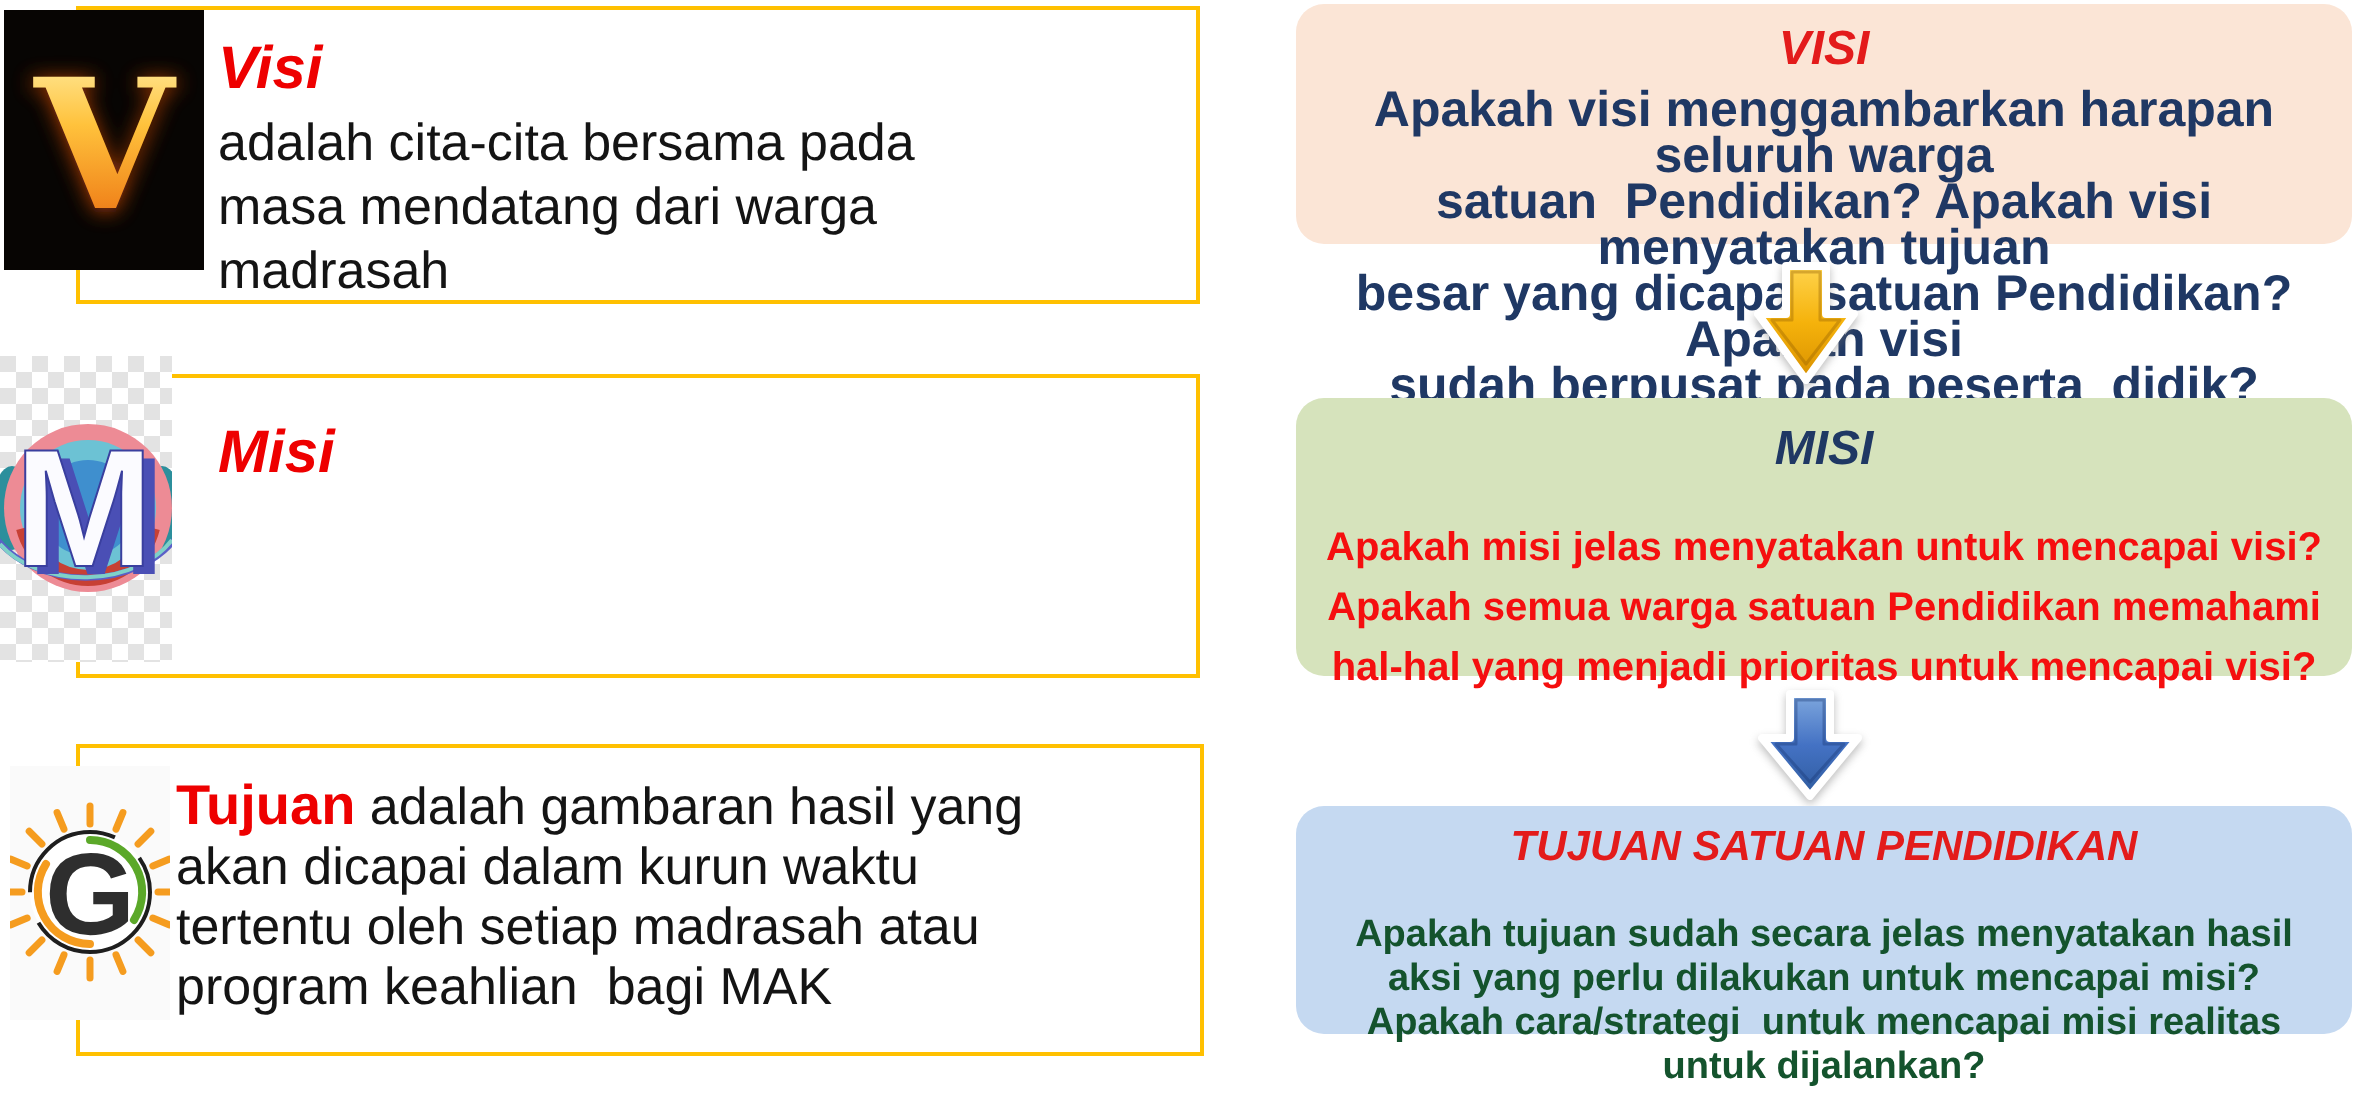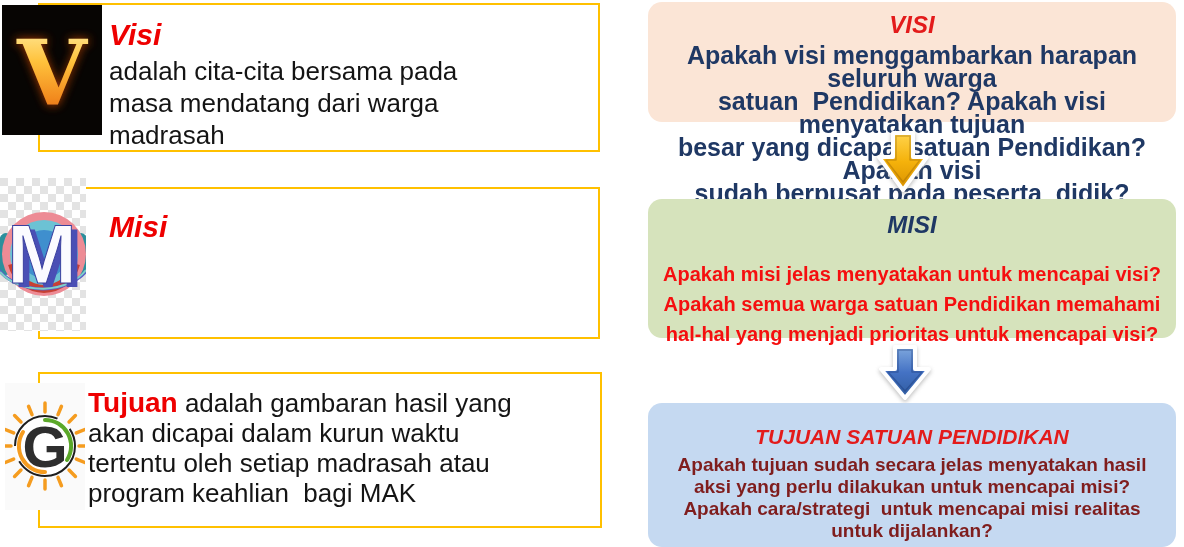--- a/index.html
+++ b/index.html
@@ -20,29 +20,29 @@
   .icon{position:absolute;}
   #icon-v{left:2px;top:5px;width:100px;height:130px;}
   #icon-m{left:0px;top:178px;width:86px;height:153px;}
   #icon-g{left:5px;top:383px;width:80px;height:127px;}
   .flame-main{font-family:"DejaVu Serif",serif;font-weight:bold;}
 
   
   .rbox{position:absolute;width:528px;border-radius:14px;box-sizing:border-box;text-align:center;}
   #rb1{left:648px;top:2px;height:120px;background:#FBE5D6;padding-top:9px;}
   #rb2{left:648px;top:199px;height:139px;background:#D6E3BC;padding-top:12px;}
-  #rb3{left:648px;top:403px;height:144px;background:#C5D9F1;padding-top:21px;}
+  #rb3{left:648px;top:403px;height:114px;background:#C5D9F1;padding-top:8px;}
   .rtitle{margin:0;font-weight:bold;font-style:italic;font-size:24px;line-height:28px;}
   #rb1 .rtitle{color:#E31B1B;}
   #rb2 .rtitle{color:#1F3864;}
   #rb3 .rtitle{color:#E31B1B;font-size:21px;line-height:26px;}
   .rbody{font-weight:bold;white-space:pre-line;margin-top:5px;}
   #rb1 .rbody{color:#1F3864;font-size:25px;line-height:23px;}
   #rb2 .rbody{color:#F50F0F;font-size:20px;line-height:30px;margin-top:20px;}
-  #rb3 .rbody{color:#7f1d1d;font-size:19px;line-height:22px;margin-top:4px;}
+  #rb3 .rbody{color:#14532d;font-size:19px;line-height:22px;margin-top:20px;}
 
   
   .arrow{position:absolute;}
   #arrow1{left:876px;top:130px;}
   #arrow2{left:878px;top:344px;}
   .arrow svg{filter:drop-shadow(0 2px 2px rgba(110,110,110,0.45));}
 </style>
 </head>
 <body>
 

